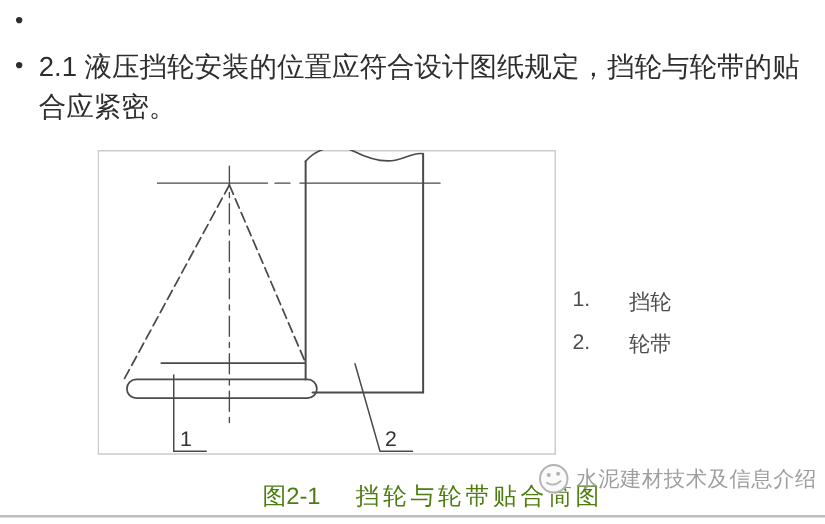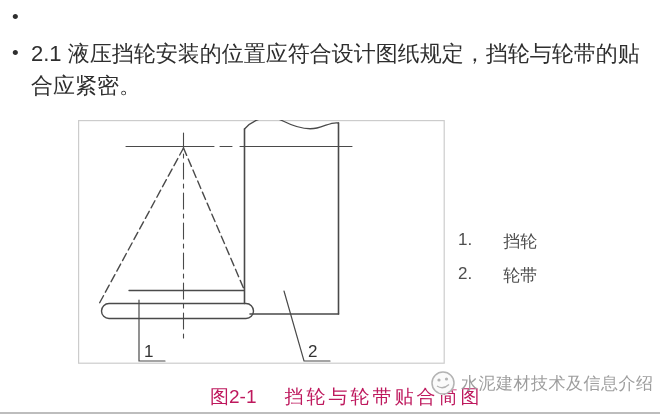--- a/index.html
+++ b/index.html
@@ -26,21 +26,21 @@
   .legend-row{
     position:absolute;left:458px;
     display:flex;gap:31px;
     font-size:17px;color:#4d4d4d;font-weight:500;
   }
   #legend-row-1{top:230px;}
   #legend-row-2{top:264px;}
   
   .figure-caption{
     position:absolute;left:210px;top:384px;
-    font-size:19px;color:#be185d;font-weight:500;
+    font-size:19px;color:#4d7c0f;font-weight:500;
     white-space:nowrap;
   }
   .figure-caption .cap-title{margin-left:28px;letter-spacing:3px;}
   
   .watermark{
     position:absolute;left:430px;top:370px;
     display:flex;align-items:center;gap:5px;
   }
   .watermark .wm-text{
     font-size:17px;color:#9e9e9e;letter-spacing:0.5px;white-space:nowrap;

